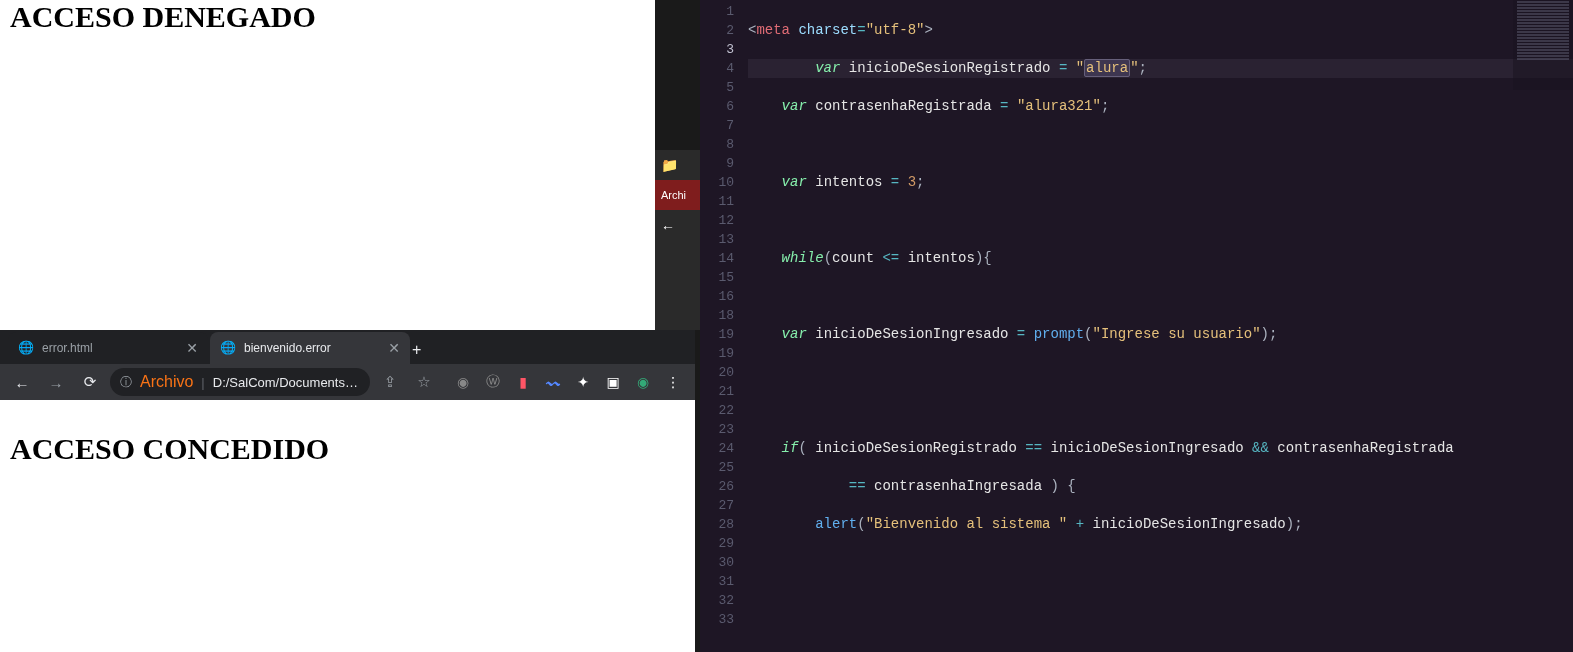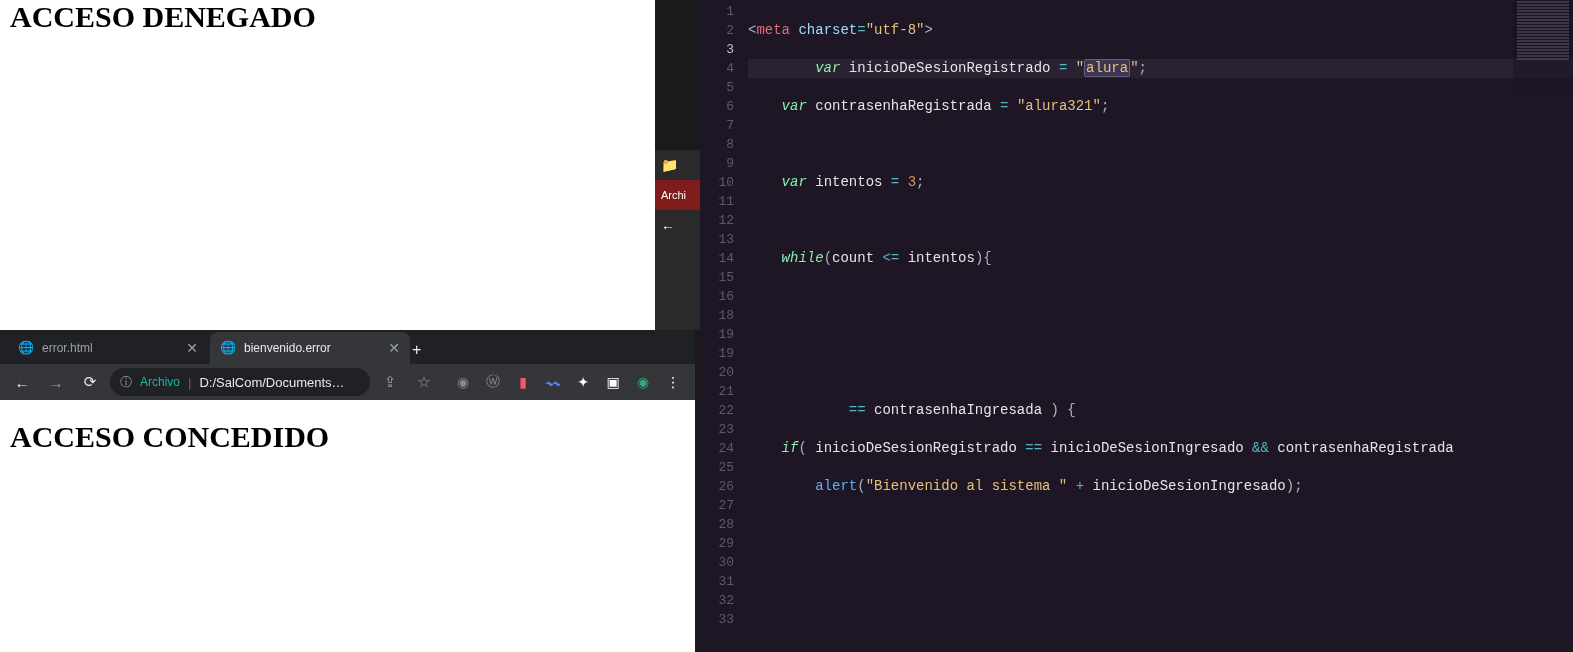--- a/index.html
+++ b/index.html
@@ -118,39 +118,39 @@
       padding: 0 10px;
       color: #e8eaed;
       font-size: 13px;
       gap: 8px;
       max-width: 260px;
     }
     .omnibox-info {
       font-size: 12px;
       color: #9aa0a6;
     }
-    .omnibox-label { color: #14b8a6; font-size: 12px; }
+    .omnibox-label { color: #f97316; font-size: 16px; }
     .omnibox-divider { color: #5f6368; }
     .toolbar-right {
       display: flex;
       align-items: center;
       gap: 2px;
       margin-left: auto;
     }
     .ext-icon {
       width: 28px; height: 28px;
       display: flex;
       align-items: center;
       justify-content: center;
       font-size: 14px;
     }
     .window2 .content {
       flex: 1;
       background: #fff;
-      padding: 20px 10px;
+      padding: 32px 10px;
     }
     .window2 h1 {
       font-family: 'Times New Roman', serif;
       font-size: 30px;
       font-weight: bold;
       color: #000;
     }
 
     
     .taskbar-peek {
@@ -332,24 +332,25 @@
   </div>
   <div class="code">
 <div class="line"><span class="pn">&lt;</span><span class="tag">meta</span> <span class="attr">charset</span><span class="op">=</span><span class="str">"utf-8"</span><span class="pn">&gt;</span></div>
 <div class="line hl"><span>        </span><span class="kwd">var</span><span> </span><span class="var">inicioDeSesionRegistrado</span><span class="op"> = </span><span class="str">"</span><span class="str sel">alura</span><span class="str">"</span><span class="pn">;</span></div>
 <div class="line"><span>    </span><span class="kwd">var</span><span> </span><span class="var">contrasenhaRegistrada</span><span class="op"> = </span><span class="str">"alura321"</span><span class="pn">;</span></div>
 <div class="line"></div>
 <div class="line"><span>    </span><span class="kwd">var</span><span> </span><span class="var">intentos</span><span class="op"> = </span><span class="num">3</span><span class="pn">;</span></div>
 <div class="line"></div>
 <div class="line"><span>    </span><span class="kwd">while</span><span class="pn">(</span><span class="var">count</span><span class="op"> &lt;= </span><span class="var">intentos</span><span class="pn">){</span></div>
 <div class="line"></div>
-<div class="line"></div>
-<div class="line"></div>
+<div class="line"><span>    </span><span class="kwd">var</span><span> </span><span class="var">inicioDeSesionIngresado</span><span class="op"> = </span><span class="fn">prompt</span><span class="pn">(</span><span class="str">"Ingrese su usuario"</span><span class="pn">);</span></div>
+<div class="line"></div>
+<div class="line"></div>
+<div class="line"><span>    </span><span class="kwd">if</span><span class="pn">( </span><span class="var">inicioDeSesionRegistrado</span><span class="op"> == </span><span class="var">inicioDeSesionIngresado</span><span class="op"> &amp;&amp; </span><span class="var">contrasenhaRegistrada</span></div>
 <div class="line"><span>            </span><span class="op">== </span><span class="var">contrasenhaIngresada</span><span class="pn"> ) {</span></div>
-<div class="line"><span>    </span><span class="kwd">if</span><span class="pn">( </span><span class="var">inicioDeSesionRegistrado</span><span class="op"> == </span><span class="var">inicioDeSesionIngresado</span><span class="op"> &amp;&amp; </span><span class="var">contrasenhaRegistrada</span></div>
 <div class="line"><span>        </span><span class="fn">alert</span><span class="pn">(</span><span class="str">"Bienvenido al sistema "</span><span class="op"> + </span><span class="var">inicioDeSesionIngresado</span><span class="pn">);</span></div>
 
 
 
 
 
 
 
 
 

